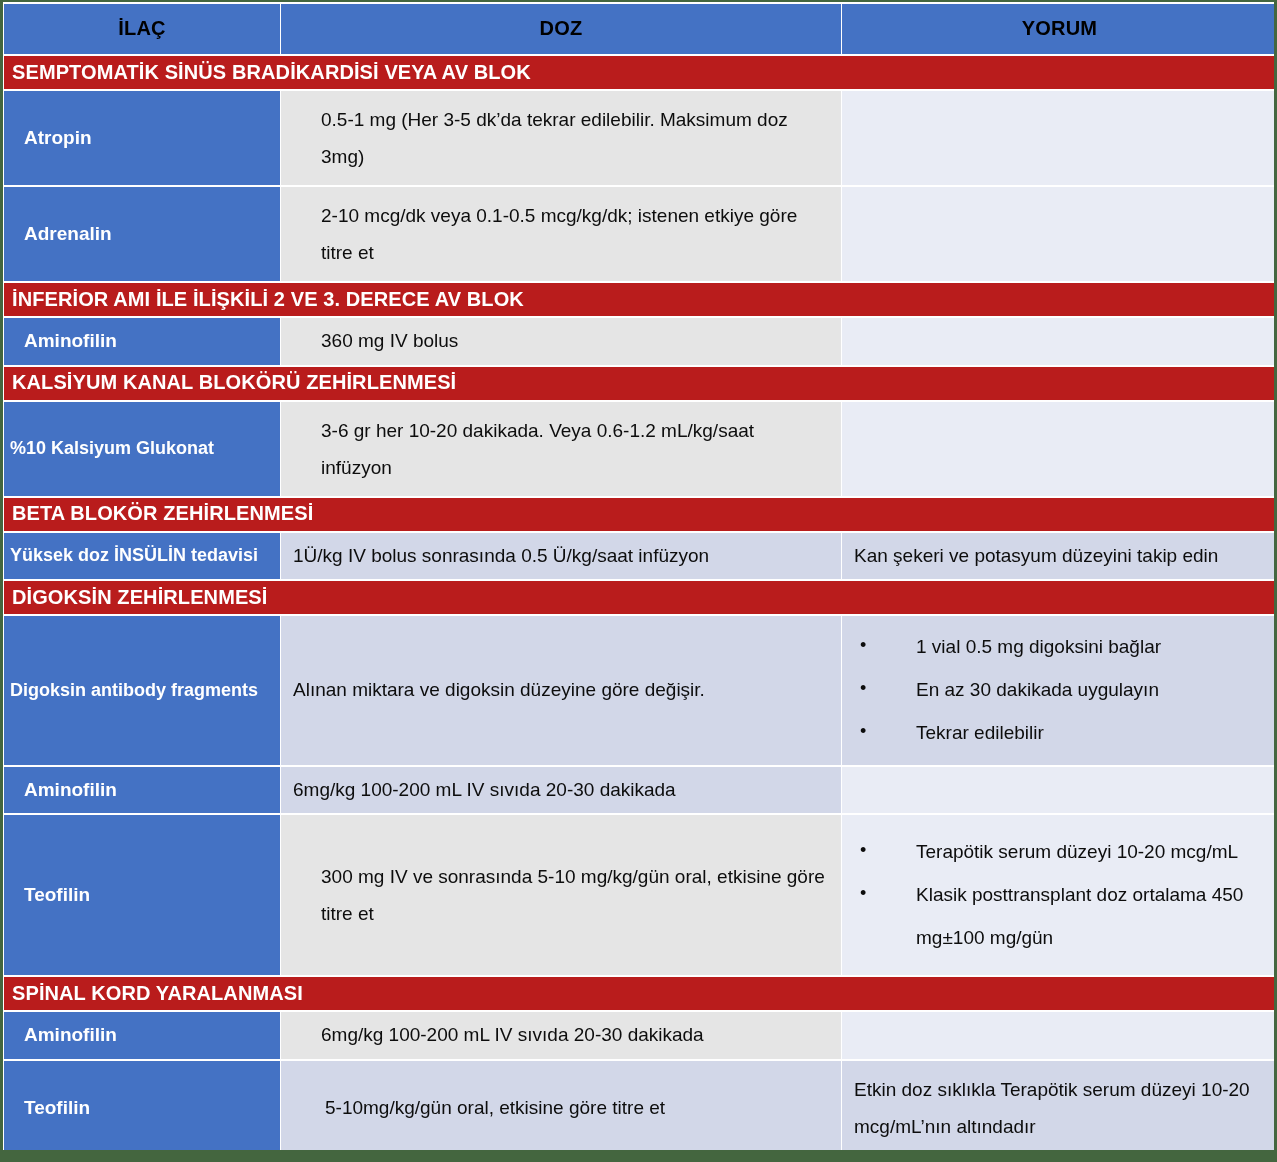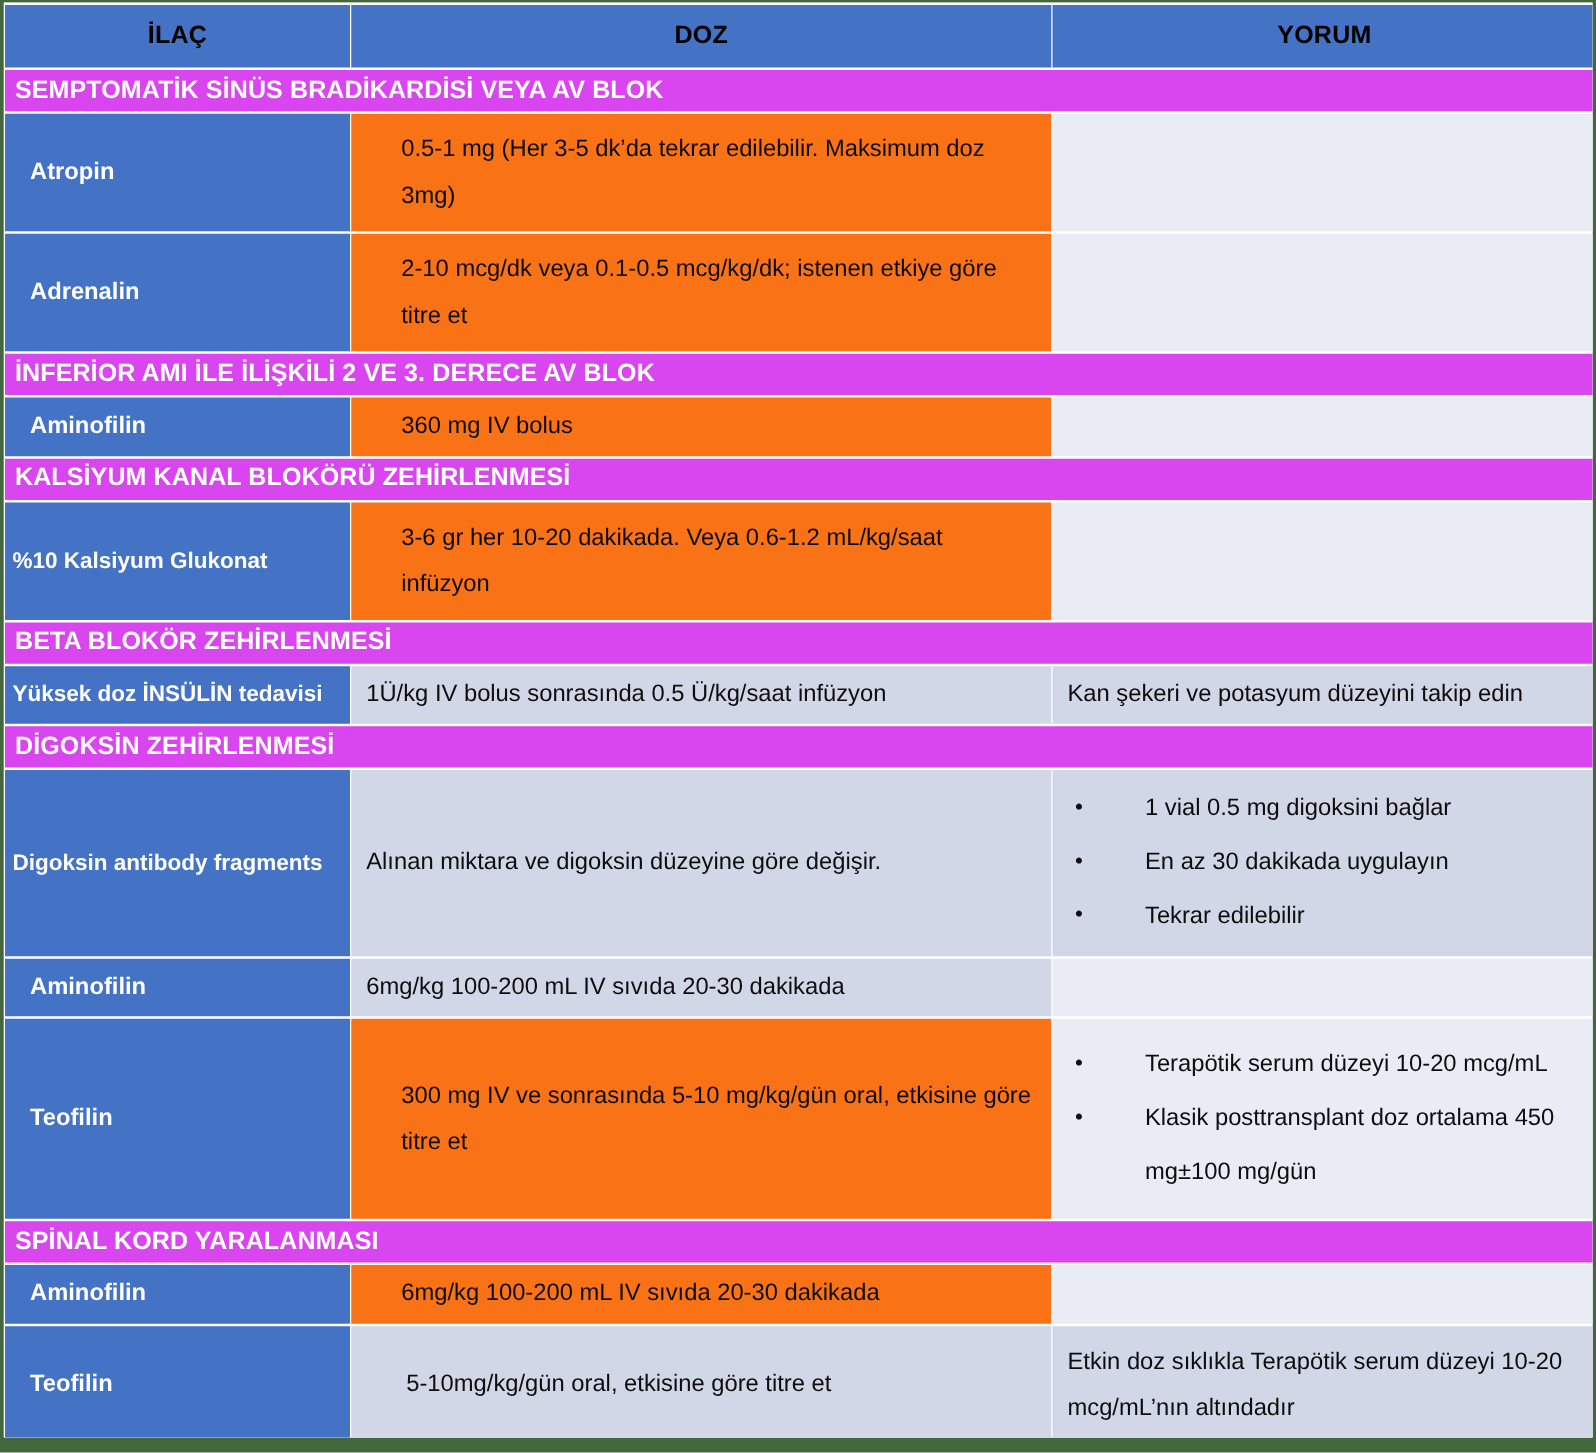--- a/index.html
+++ b/index.html
@@ -53,21 +53,21 @@
     font-weight: bold;
     font-size: 20px;
     letter-spacing: 0.2px;
     padding: 5px 8px 7px 8px;
     height: 38px;
     line-height: 1.1;
   }
 
   
   .section-cell {
-    background: #d946ef;
+    background: #b91c1c;
     color: #ffffff;
     font-weight: bold;
     font-size: 20px;
     letter-spacing: 0.1px;
     padding: 4px 8px 6px 8px;
     height: 33px;
     line-height: 1.1;
   }
 
   
@@ -84,21 +84,21 @@
   
   .dose-cell, .note-cell {
     color: #0d0d0d;
     font-size: 19px;
     padding: 10px 12px;
     line-height: 1.95;
   }
   .dose-cell.indent { padding-left: 44px; }
   .dose-cell.single, .note-cell.single { line-height: 1.4; }
 
-  .sh-light { background: #f97316; padding-left: 40px; }
+  .sh-light { background: #e5e5e5; padding-left: 40px; }
   .sh-dark  { background: #d2d7e8; }
   .sh-empty-light { background: #e9ecf5; }
 
   
   ul.notes {
     list-style: none;
     margin: 0;
     padding: 0;
   }
   ul.notes li {

